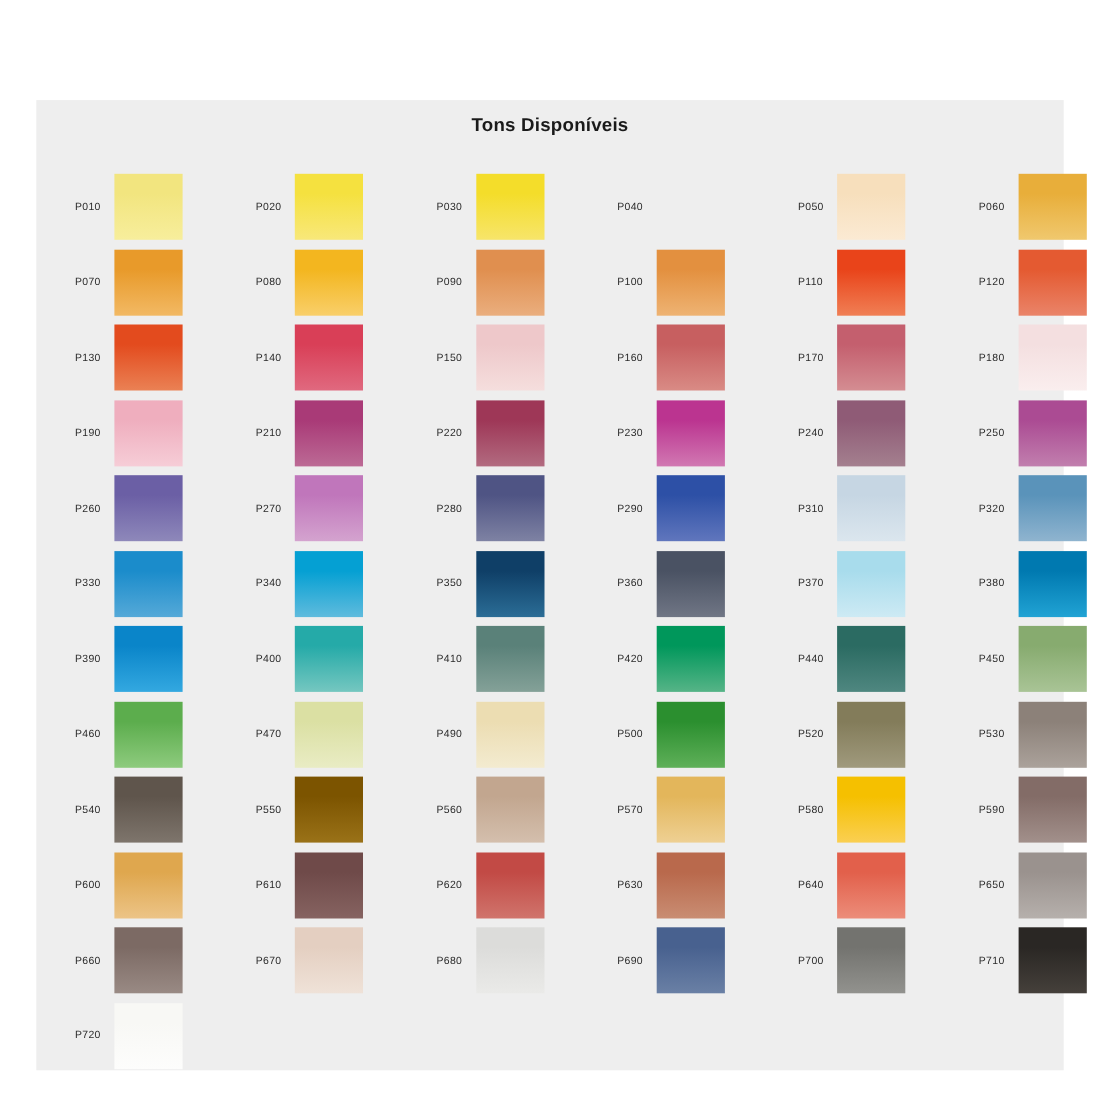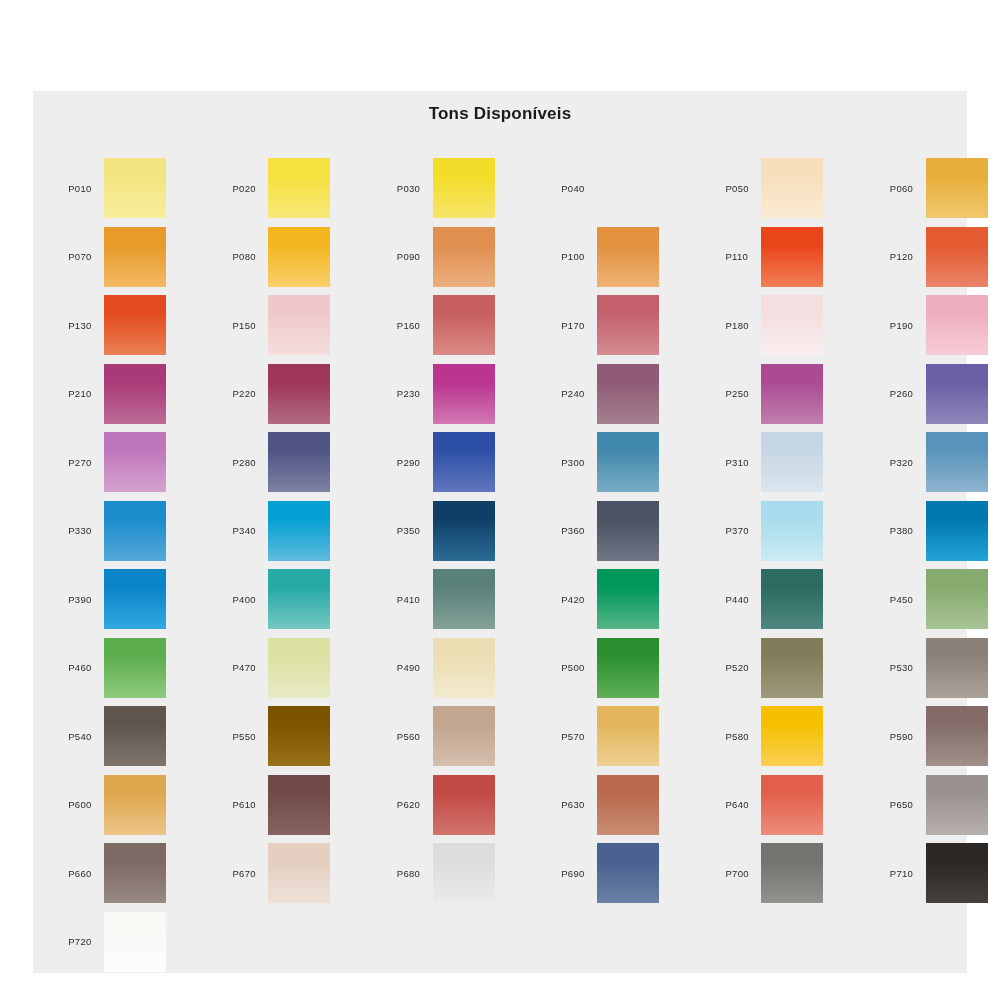--- a/index.html
+++ b/index.html
@@ -124,20 +124,24 @@
       </div>
       <div class="swatch-cell">
         <span class="swatch-label">P120</span>
         <span class="swatch-chip" style="background: linear-gradient(rgb(228, 90, 49) 0%, rgb(228, 90, 49) 30%, rgb(234, 132, 105) 100%);"></span>
       </div>
       <div class="swatch-cell">
         <span class="swatch-label">P130</span>
         <span class="swatch-chip" style="background: linear-gradient(rgb(227, 75, 30) 0%, rgb(227, 75, 30) 30%, rgb(234, 129, 84) 100%);"></span>
       </div>
       <div class="swatch-cell">
+        <span class="swatch-label">P140</span>
+        <span class="swatch-chip" style="background: linear-gradient(rgb(217, 63, 87) 0%, rgb(217, 63, 87) 30%, rgb(224, 105, 127) 100%);"></span>
+      </div>
+      <div class="swatch-cell">
         <span class="swatch-label">P150</span>
         <span class="swatch-chip" style="background: linear-gradient(rgb(238, 200, 202) 0%, rgb(238, 200, 202) 30%, rgb(245, 222, 221) 100%);"></span>
       </div>
       <div class="swatch-cell">
         <span class="swatch-label">P160</span>
         <span class="swatch-chip" style="background: linear-gradient(rgb(199, 95, 96) 0%, rgb(199, 95, 96) 30%, rgb(217, 139, 133) 100%);"></span>
       </div>
       <div class="swatch-cell">
         <span class="swatch-label">P170</span>
         <span class="swatch-chip" style="background: linear-gradient(rgb(196, 95, 110) 0%, rgb(196, 95, 110) 30%, rgb(212, 141, 146) 100%);"></span>
@@ -180,24 +184,20 @@
       </div>
       <div class="swatch-cell">
         <span class="swatch-label">P280</span>
         <span class="swatch-chip" style="background: linear-gradient(rgb(79, 84, 132) 0%, rgb(79, 84, 132) 30%, rgb(126, 130, 163) 100%);"></span>
       </div>
       <div class="swatch-cell">
         <span class="swatch-label">P290</span>
         <span class="swatch-chip" style="background: linear-gradient(rgb(45, 80, 166) 0%, rgb(45, 80, 166) 30%, rgb(96, 118, 189) 100%);"></span>
       </div>
       <div class="swatch-cell">
-        <span class="swatch-label">P300</span>
-        <span class="swatch-chip" style="background: linear-gradient(rgb(65, 137, 172) 0%, rgb(65, 137, 172) 30%, rgb(122, 172, 197) 100%);"></span>
-      </div>
-      <div class="swatch-cell">
         <span class="swatch-label">P310</span>
         <span class="swatch-chip" style="background: linear-gradient(rgb(198, 214, 227) 0%, rgb(198, 214, 227) 30%, rgb(219, 230, 238) 100%);"></span>
       </div>
       <div class="swatch-cell">
         <span class="swatch-label">P320</span>
         <span class="swatch-chip" style="background: linear-gradient(rgb(90, 147, 186) 0%, rgb(90, 147, 186) 30%, rgb(143, 180, 207) 100%);"></span>
       </div>
       <div class="swatch-cell">
         <span class="swatch-label">P330</span>
         <span class="swatch-chip" style="background: linear-gradient(rgb(27, 140, 203) 0%, rgb(27, 140, 203) 30%, rgb(85, 169, 216) 100%);"></span>

